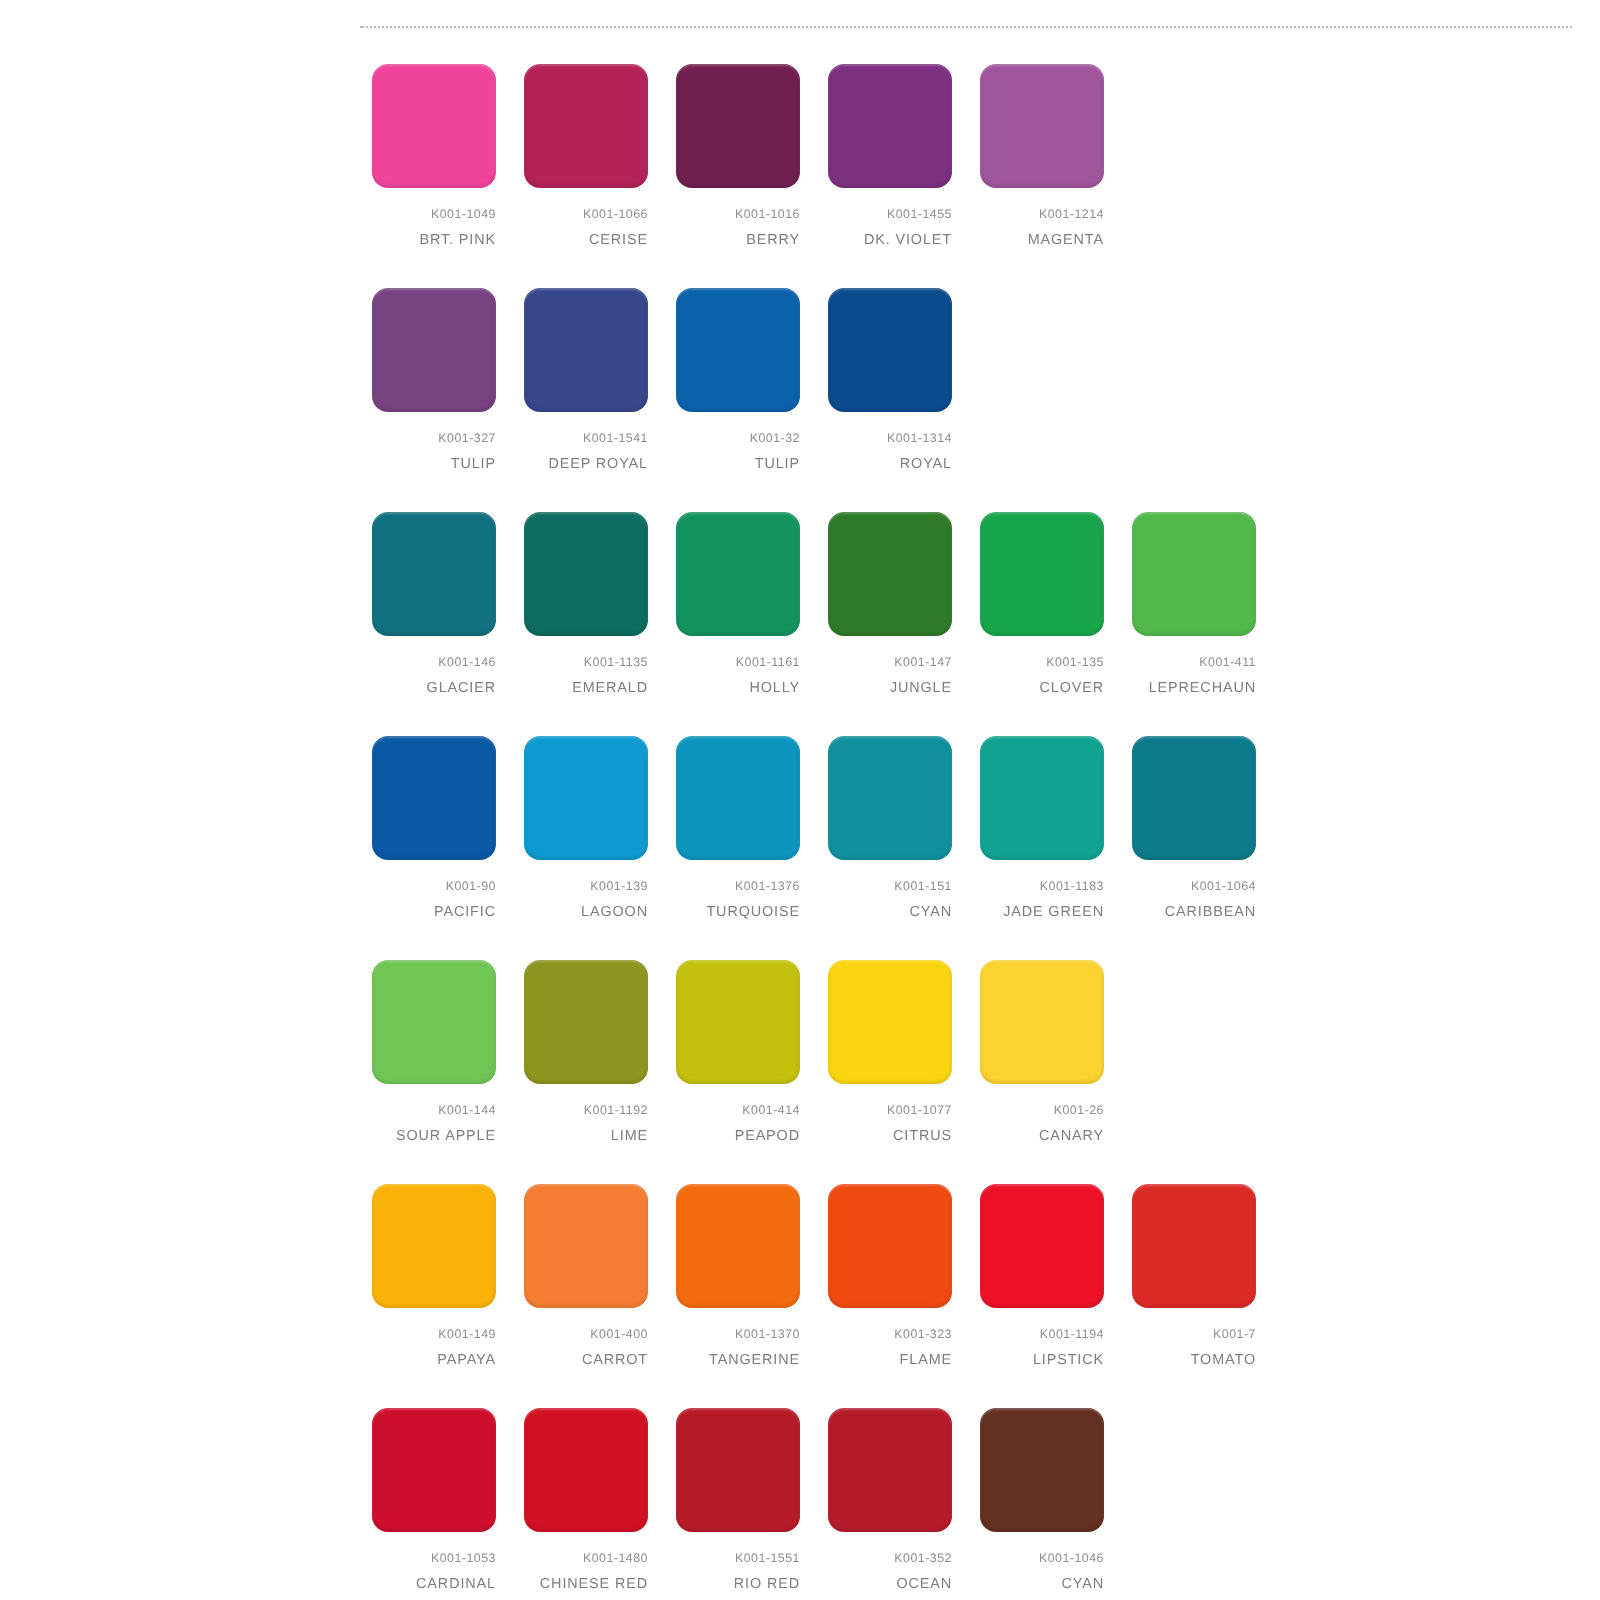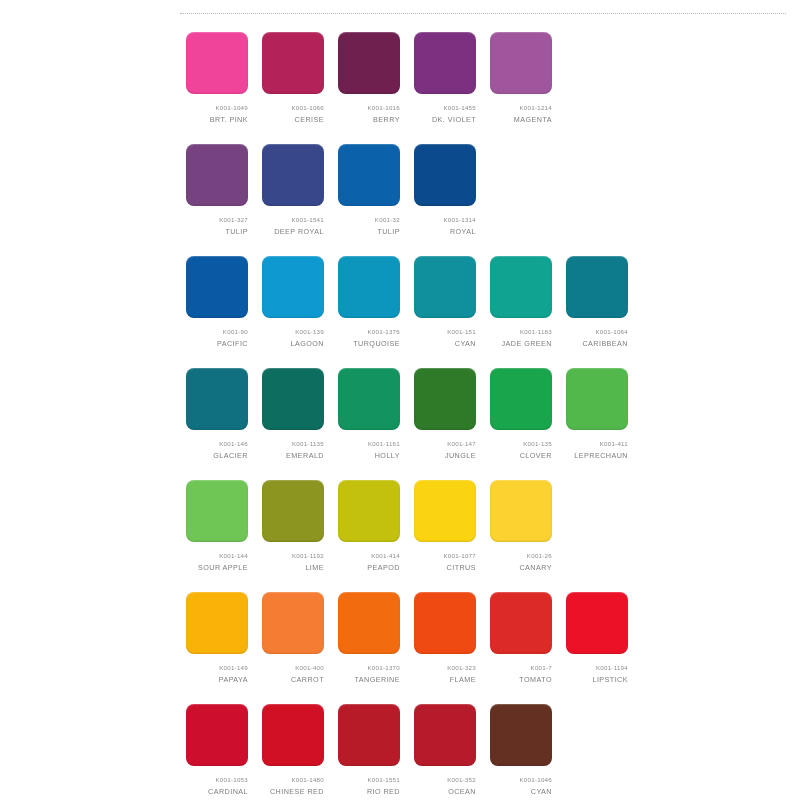--- a/index.html
+++ b/index.html
@@ -143,20 +143,52 @@
           <div class="swatch-name">TULIP</div>
         </div>
         <div class="swatch-cell">
           <div class="swatch-chip" style="background: rgb(11, 74, 140);"></div>
           <div class="swatch-code">K001-1314</div>
           <div class="swatch-name">ROYAL</div>
         </div>
       </div>
       <div class="swatch-row">
         <div class="swatch-cell">
+          <div class="swatch-chip" style="background: rgb(17, 112, 127);"></div>
+          <div class="swatch-code">K001-146</div>
+          <div class="swatch-name">GLACIER</div>
+        </div>
+        <div class="swatch-cell">
+          <div class="swatch-chip" style="background: rgb(13, 109, 95);"></div>
+          <div class="swatch-code">K001-1135</div>
+          <div class="swatch-name">EMERALD</div>
+        </div>
+        <div class="swatch-cell">
+          <div class="swatch-chip" style="background: rgb(19, 148, 95);"></div>
+          <div class="swatch-code">K001-1161</div>
+          <div class="swatch-name">HOLLY</div>
+        </div>
+        <div class="swatch-cell">
+          <div class="swatch-chip" style="background: rgb(46, 122, 41);"></div>
+          <div class="swatch-code">K001-147</div>
+          <div class="swatch-name">JUNGLE</div>
+        </div>
+        <div class="swatch-cell">
+          <div class="swatch-chip" style="background: rgb(25, 165, 76);"></div>
+          <div class="swatch-code">K001-135</div>
+          <div class="swatch-name">CLOVER</div>
+        </div>
+        <div class="swatch-cell">
+          <div class="swatch-chip" style="background: rgb(82, 184, 76);"></div>
+          <div class="swatch-code">K001-411</div>
+          <div class="swatch-name">LEPRECHAUN</div>
+        </div>
+      </div>
+      <div class="swatch-row">
+        <div class="swatch-cell">
           <div class="swatch-chip" style="background: rgb(10, 89, 164);"></div>
           <div class="swatch-code">K001-90</div>
           <div class="swatch-name">PACIFIC</div>
         </div>
         <div class="swatch-cell">
           <div class="swatch-chip" style="background: rgb(14, 154, 208);"></div>
           <div class="swatch-code">K001-139</div>
           <div class="swatch-name">LAGOON</div>
         </div>
         <div class="swatch-cell">
@@ -175,52 +207,20 @@
           <div class="swatch-name">JADE GREEN</div>
         </div>
         <div class="swatch-cell">
           <div class="swatch-chip" style="background: rgb(14, 123, 140);"></div>
           <div class="swatch-code">K001-1064</div>
           <div class="swatch-name">CARIBBEAN</div>
         </div>
       </div>
       <div class="swatch-row">
         <div class="swatch-cell">
-          <div class="swatch-chip" style="background: rgb(17, 112, 127);"></div>
-          <div class="swatch-code">K001-146</div>
-          <div class="swatch-name">GLACIER</div>
-        </div>
-        <div class="swatch-cell">
-          <div class="swatch-chip" style="background: rgb(13, 109, 95);"></div>
-          <div class="swatch-code">K001-1135</div>
-          <div class="swatch-name">EMERALD</div>
-        </div>
-        <div class="swatch-cell">
-          <div class="swatch-chip" style="background: rgb(19, 148, 95);"></div>
-          <div class="swatch-code">K001-1161</div>
-          <div class="swatch-name">HOLLY</div>
-        </div>
-        <div class="swatch-cell">
-          <div class="swatch-chip" style="background: rgb(46, 122, 41);"></div>
-          <div class="swatch-code">K001-147</div>
-          <div class="swatch-name">JUNGLE</div>
-        </div>
-        <div class="swatch-cell">
-          <div class="swatch-chip" style="background: rgb(25, 165, 76);"></div>
-          <div class="swatch-code">K001-135</div>
-          <div class="swatch-name">CLOVER</div>
-        </div>
-        <div class="swatch-cell">
-          <div class="swatch-chip" style="background: rgb(82, 184, 76);"></div>
-          <div class="swatch-code">K001-411</div>
-          <div class="swatch-name">LEPRECHAUN</div>
-        </div>
-      </div>
-      <div class="swatch-row">
-        <div class="swatch-cell">
           <div class="swatch-chip" style="background: rgb(111, 198, 85);"></div>
           <div class="swatch-code">K001-144</div>
           <div class="swatch-name">SOUR APPLE</div>
         </div>
         <div class="swatch-cell">
           <div class="swatch-chip" style="background: rgb(140, 149, 31);"></div>
           <div class="swatch-code">K001-1192</div>
           <div class="swatch-name">LIME</div>
         </div>
         <div class="swatch-cell">
@@ -254,29 +254,29 @@
           <div class="swatch-chip" style="background: rgb(242, 107, 14);"></div>
           <div class="swatch-code">K001-1370</div>
           <div class="swatch-name">TANGERINE</div>
         </div>
         <div class="swatch-cell">
           <div class="swatch-chip" style="background: rgb(238, 74, 18);"></div>
           <div class="swatch-code">K001-323</div>
           <div class="swatch-name">FLAME</div>
         </div>
         <div class="swatch-cell">
+          <div class="swatch-chip" style="background: rgb(236, 17, 39);"></div>
+          <div class="swatch-code">K001-1194</div>
+          <div class="swatch-name">LIPSTICK</div>
+        </div>
+        <div class="swatch-cell">
           <div class="swatch-chip" style="background: rgb(220, 43, 39);"></div>
           <div class="swatch-code">K001-7</div>
           <div class="swatch-name">TOMATO</div>
         </div>
-        <div class="swatch-cell">
-          <div class="swatch-chip" style="background: rgb(236, 17, 39);"></div>
-          <div class="swatch-code">K001-1194</div>
-          <div class="swatch-name">LIPSTICK</div>
-        </div>
       </div>
       <div class="swatch-row">
         <div class="swatch-cell">
           <div class="swatch-chip" style="background: rgb(206, 14, 45);"></div>
           <div class="swatch-code">K001-1053</div>
           <div class="swatch-name">CARDINAL</div>
         </div>
         <div class="swatch-cell">
           <div class="swatch-chip" style="background: rgb(210, 16, 35);"></div>
           <div class="swatch-code">K001-1480</div>

